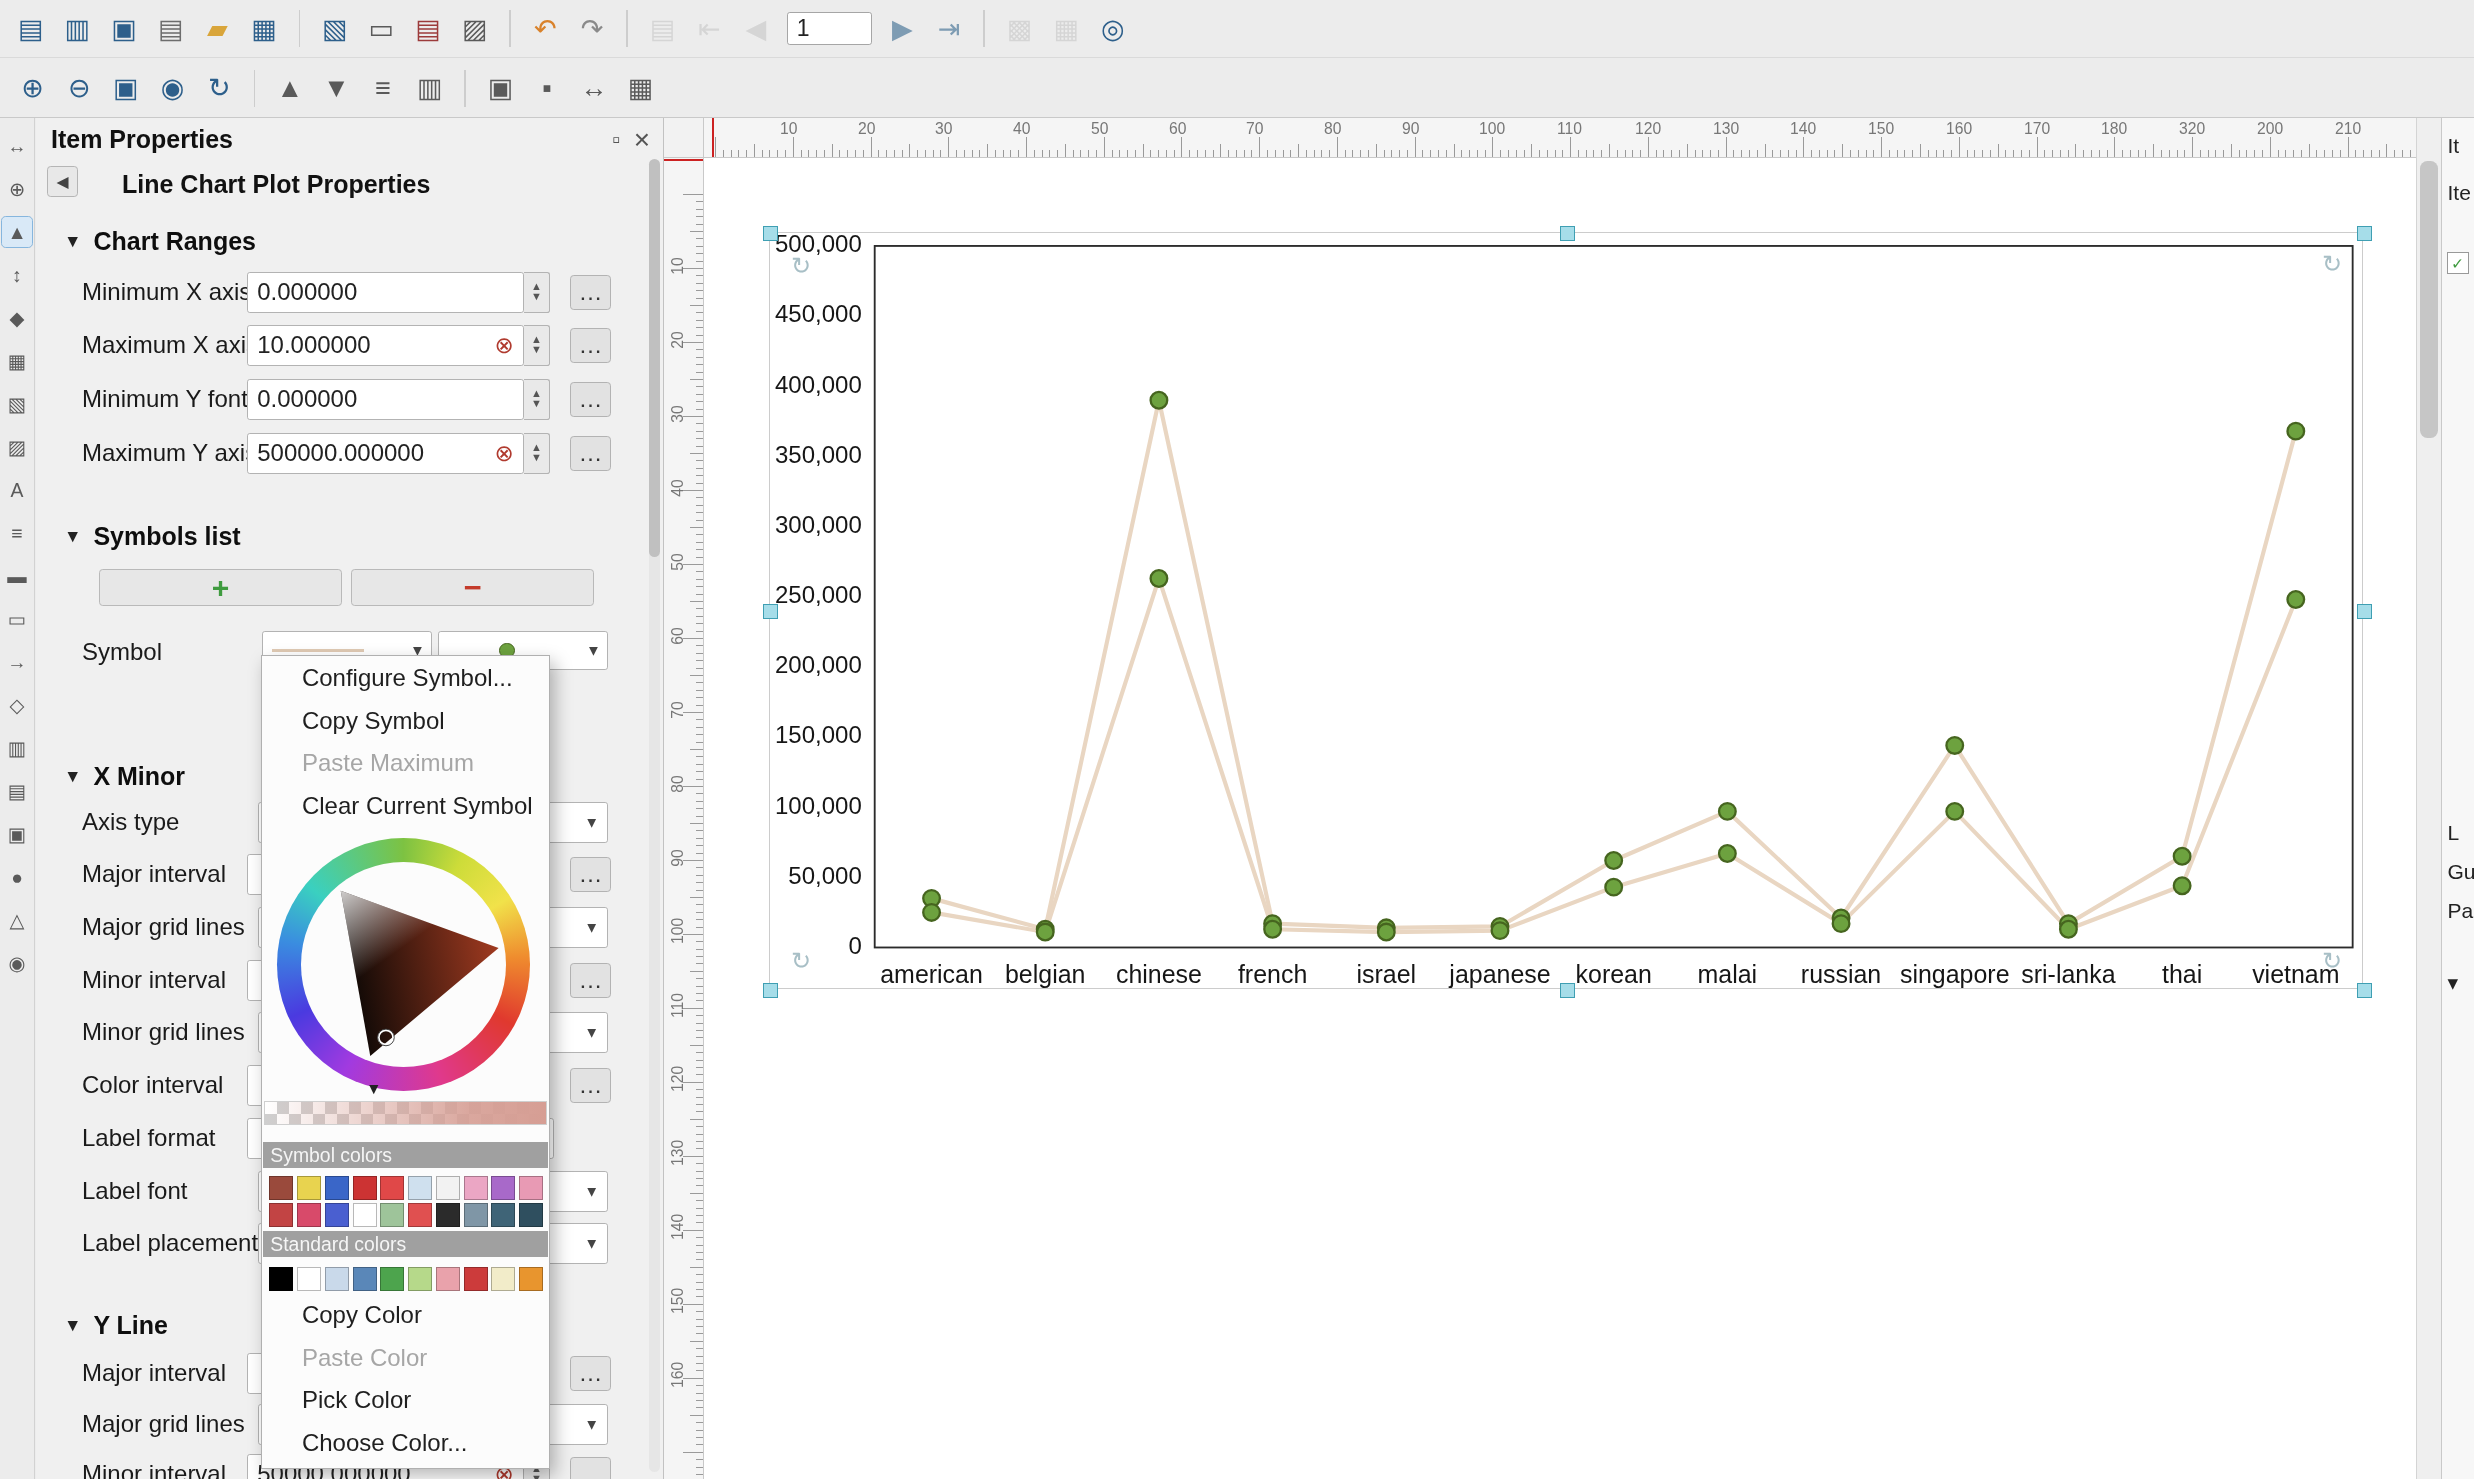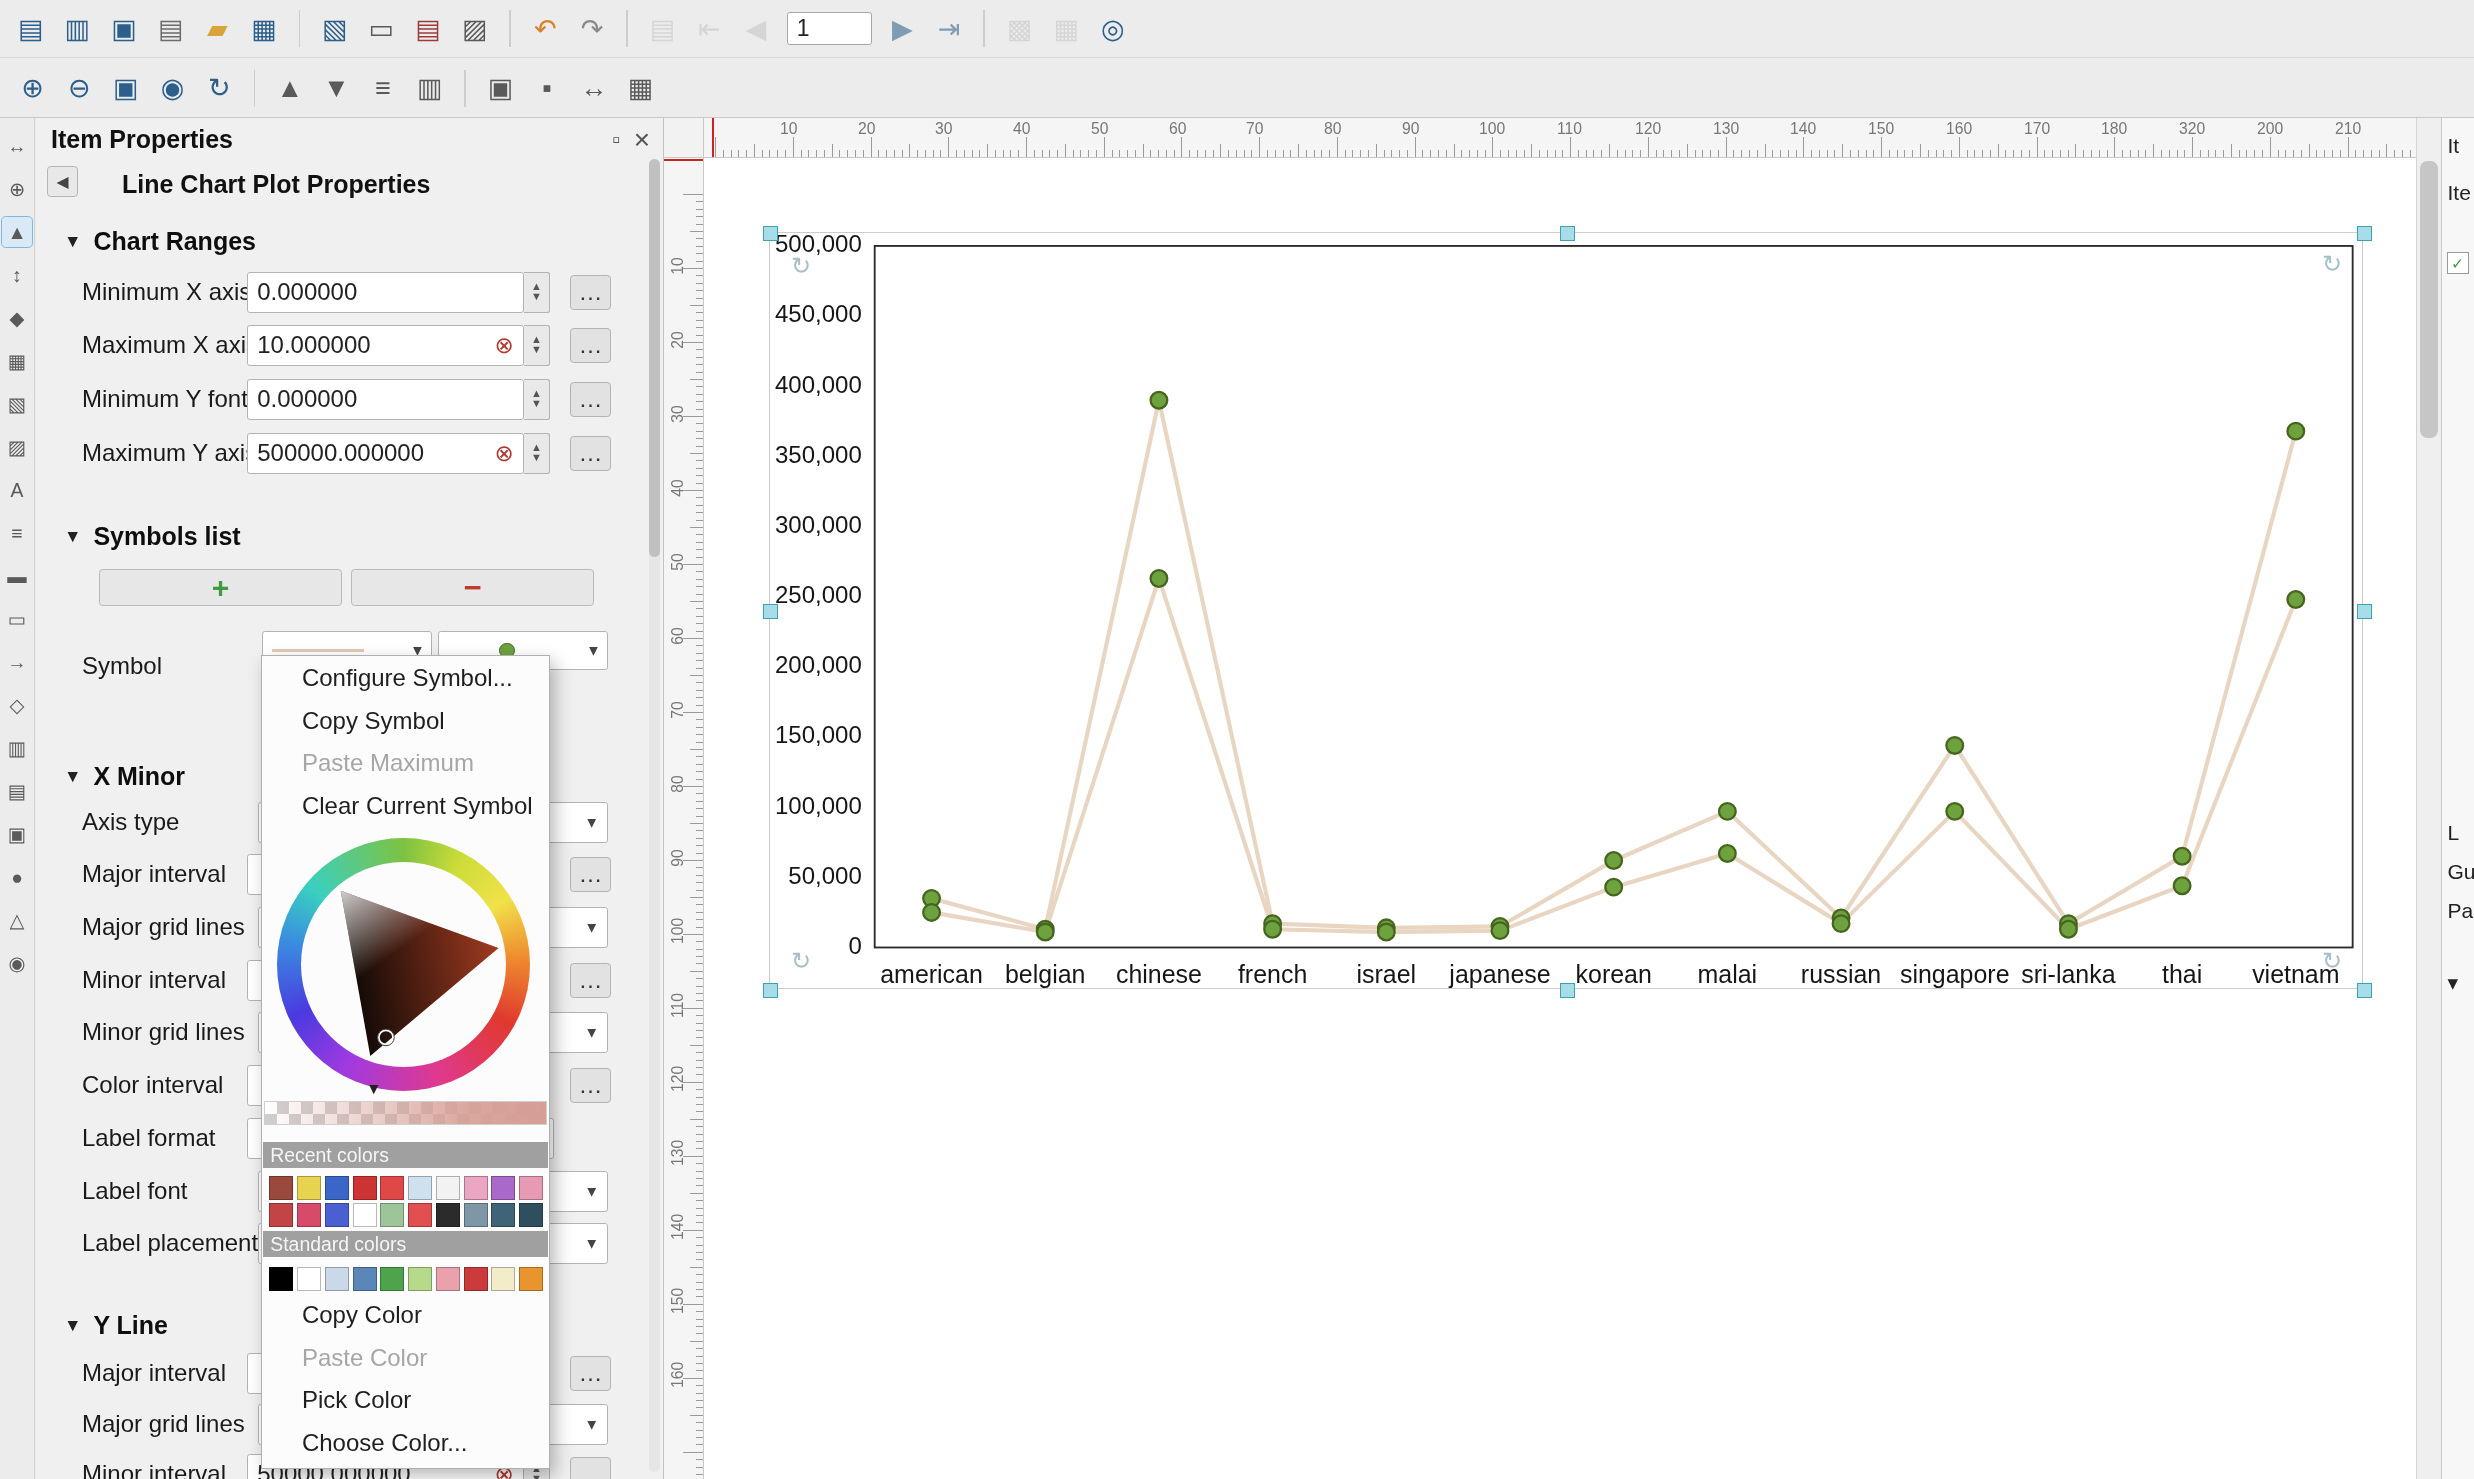--- a/index.html
+++ b/index.html
@@ -265,21 +265,21 @@
   <div class="section-header" style="top:404px">
     <span class="tri">▼</span>
     <span>Symbols list</span>
   </div>
   <div id="sym-add" class="symbtn">
     <span class="plus">+</span>
   </div>
   <div id="sym-remove" class="symbtn">
     <span class="minus">−</span>
   </div>
-  <span class="plabel" style="top:534px;transform:none;position:absolute">Symbol</span>
+  <span class="plabel" style="top:520px;transform:none;position:absolute">Symbol</span>
   <div id="sym-combo1" class="symcombo">
     <span class="linepreview"></span>
     <span class="arrow">▾</span>
   </div>
   <div id="sym-combo2" class="symcombo">
     <span class="dotpreview"></span>
     <span class="arrow">▾</span>
   </div>
 
   <div class="section-header" style="top:644px">
@@ -970,21 +970,21 @@
     <polygon points="240,119 101,236 69,57" fill="url(#tg2)"></polygon>
     <circle cx="118" cy="216" r="8" fill="none" stroke="#ffffff" stroke-width="2.5"></circle>
     <circle cx="118" cy="216" r="9" fill="none" stroke="#333333" stroke-width="1"></circle>
   </svg>
   <span id="strip-indicator">▼</span>
   <div id="alpha-strip"></div>
 <div class="mitem" style="top: 0px;">Configure Symbol...</div>
     <div class="mitem" style="top: 43px;">Copy Symbol</div>
     <div class="mitem disabled" style="top: 85px;">Paste Maximum</div>
     <div class="mitem" style="top: 128px;">Clear Current Symbol</div>
-    <div class="mhdr" style="top: 486px;">Recent colors</div>
+    <div class="mhdr" style="top: 486px;">Symbol colors</div>
     <div class="swatch" style="left: 7.4px; top: 520px; background: rgb(154, 74, 60);"></div>
     <div class="swatch" style="left: 35px; top: 520px; background: rgb(232, 211, 79);"></div>
     <div class="swatch" style="left: 63px; top: 520px; background: rgb(58, 102, 200);"></div>
     <div class="swatch" style="left: 91px; top: 520px; background: rgb(204, 51, 51);"></div>
     <div class="swatch" style="left: 118px; top: 520px; background: rgb(224, 72, 72);"></div>
     <div class="swatch" style="left: 146px; top: 520px; background: rgb(207, 224, 238);"></div>
     <div class="swatch" style="left: 174px; top: 520px; background: rgb(242, 242, 242);"></div>
     <div class="swatch" style="left: 202px; top: 520px; background: rgb(235, 166, 196);"></div>
     <div class="swatch" style="left: 229px; top: 520px; background: rgb(168, 105, 201);"></div>
     <div class="swatch" style="left: 257px; top: 520px; background: rgb(232, 154, 180);"></div>

